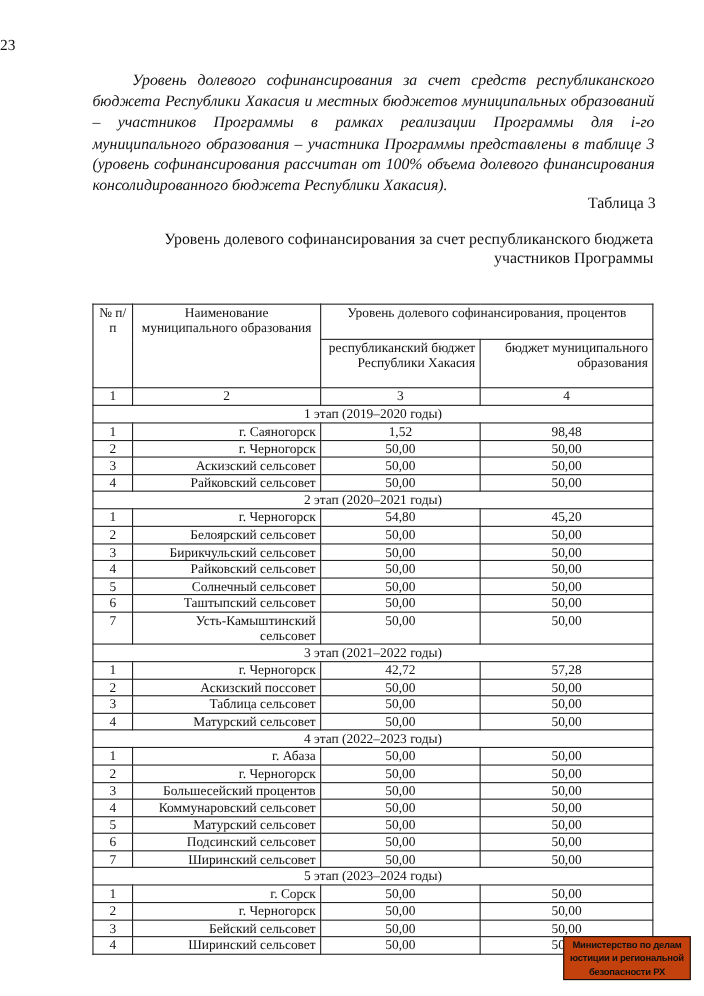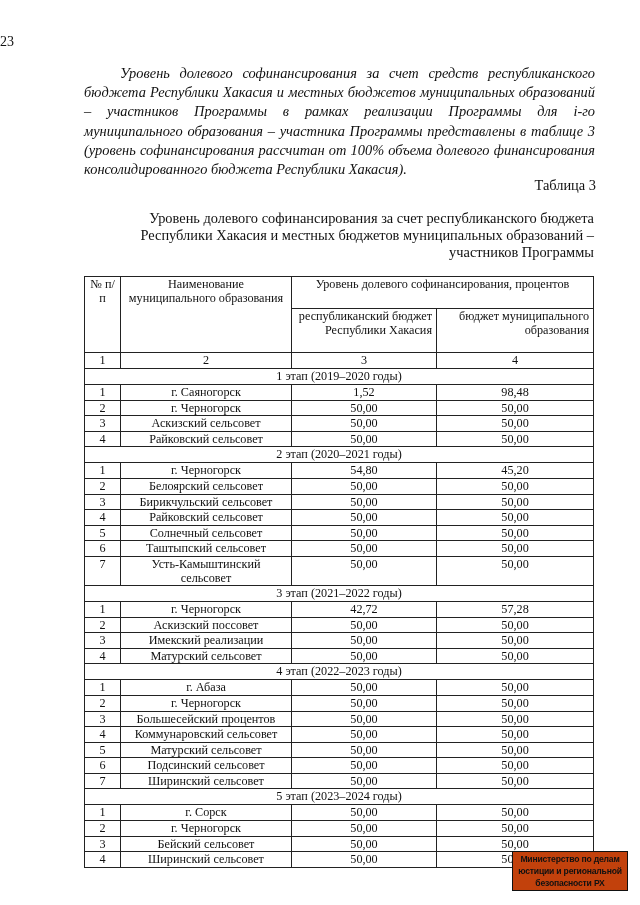--- a/index.html
+++ b/index.html
@@ -39,21 +39,21 @@
     table.data col.c1 { width: 36px; }
     table.data col.c2 { width: 171px; }
     table.data col.c3 { width: 145px; }
     table.data col.c4 { width: 157px; }
     .h-main th { text-align: center; padding-top: 2px; }
     .h-sub th { text-align: right; padding-top: 1px; }
     tr.colnum td { text-align: center; height: 16px; }
     tr.stage td { text-align: center; height: 16px; }
     tr.row td { height: 15.6px; }
     td.num { text-align: center; }
-    td.name { text-align: center; }
+    td.name { text-align: right; }
     td.val { text-align: center; }
     .stamp {
       position: absolute; left: 512px; top: 851px; width: 116px; height: 40px;
       border: 1.5px solid #111; background: #c2410c;
       font-family: "Liberation Sans", "DejaVu Sans", sans-serif;
       font-size: 8.6px; line-height: 12px; text-align: center;
       padding-top: 1px; font-weight: bold; letter-spacing: -0.2px;
     }
     .stamp div { white-space: nowrap; }
   </style>
@@ -61,21 +61,20 @@
 <body>
 
 <div class="page-number">23</div>
 
 <p class="intro">Уровень долевого софинансирования за счет средств республиканского бюджета Республики Хакасия и местных бюджетов муниципальных образований – участников Программы в рамках реализации Программы для i-го муниципального образования – участника Программы представлены в таблице 3 (уровень софинансирования рассчитан от 100% объема долевого финансирования консолидированного бюджета Республики Хакасия).</p>
 
 <div class="table-label">Таблица 3</div>
 
 <div class="table-caption">
   <div>Уровень долевого софинансирования за счет республиканского бюджета</div>
-  <div>Республики Хакасия и местных бюджетов муниципальных образований –</div>
   <div>участников Программы</div>
 </div>
 
 <table class="data">
   <colgroup>
     <col class="c1">
       <col class="c2">
       <col class="c3">
       <col class="c4">
   </colgroup>
@@ -179,21 +178,21 @@
         <td class="val">57,28</td>
       </tr>
       <tr class="row">
         <td class="num">2</td>
         <td class="name">Аскизский поссовет</td>
         <td class="val">50,00</td>
         <td class="val">50,00</td>
       </tr>
       <tr class="row">
         <td class="num">3</td>
-        <td class="name">Имекский реализации</td>
+        <td class="name">Таблица сельсовет</td>
         <td class="val">50,00</td>
         <td class="val">50,00</td>
       </tr>
       <tr class="row">
         <td class="num">4</td>
         <td class="name">Матурский сельсовет</td>
         <td class="val">50,00</td>
         <td class="val">50,00</td>
       </tr>
       <tr class="stage">

